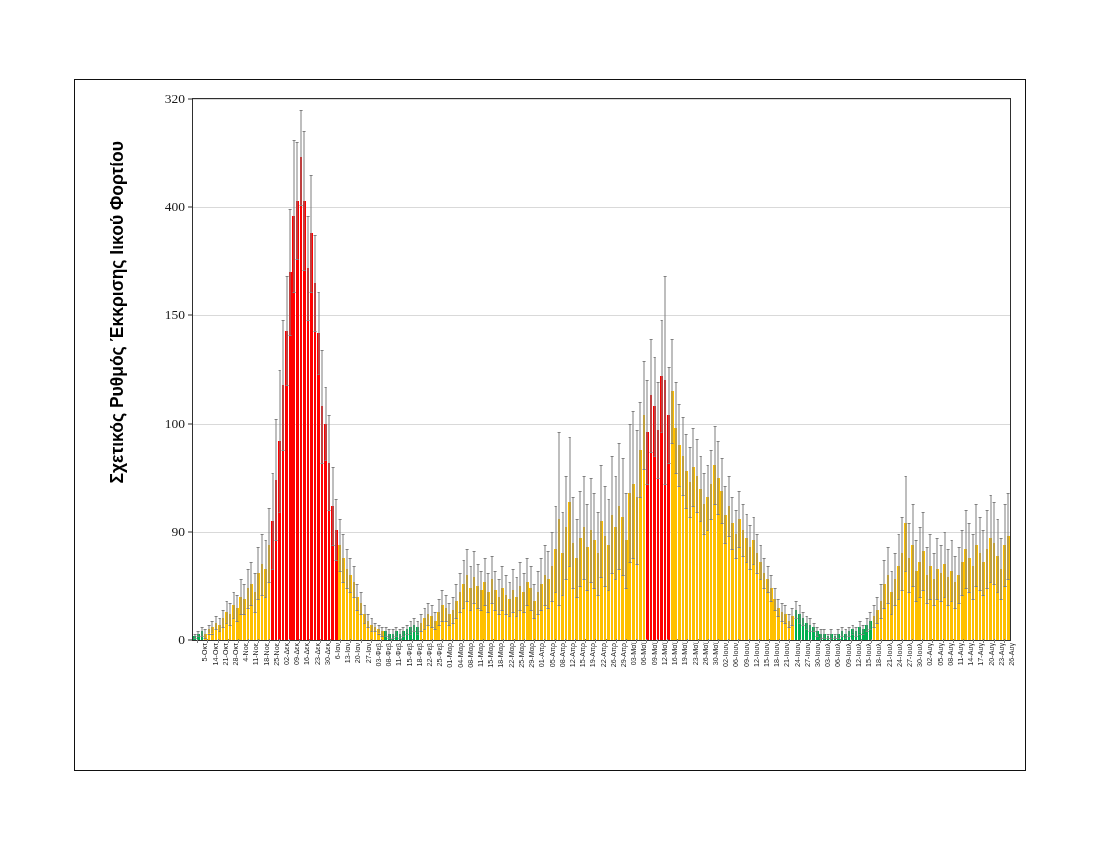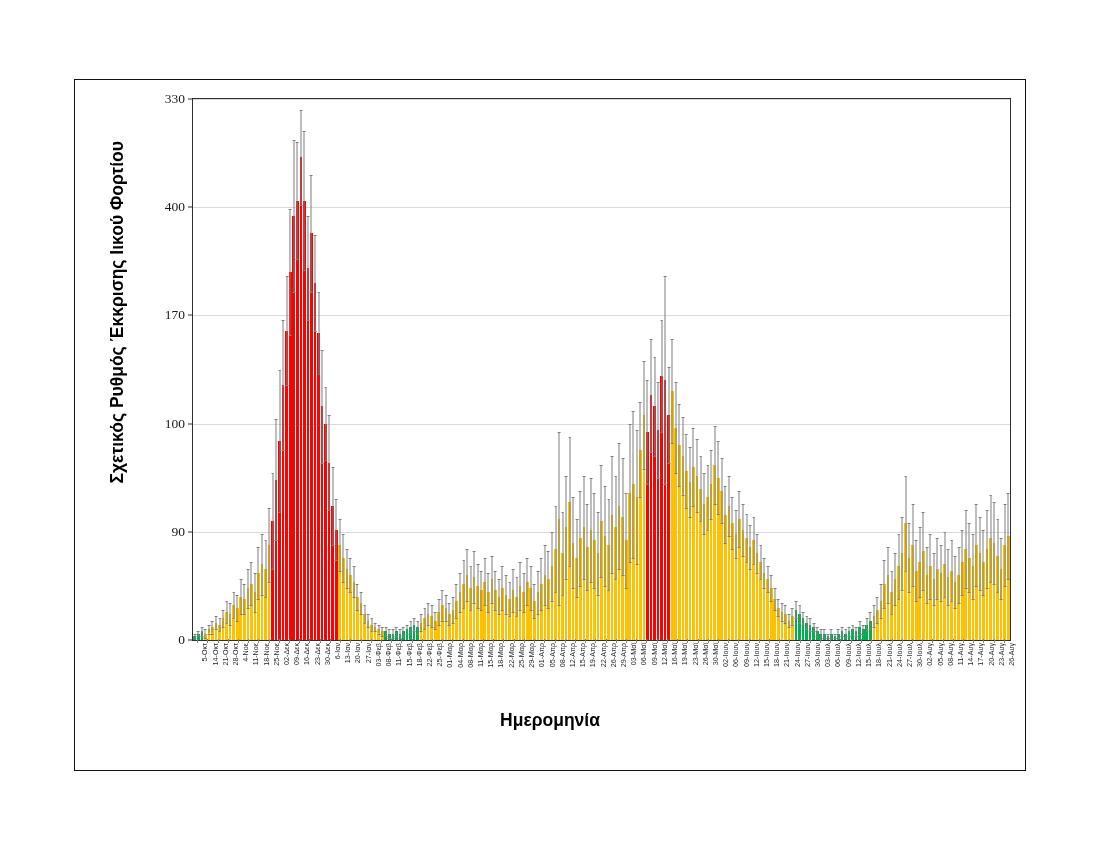--- a/index.html
+++ b/index.html
@@ -150,27 +150,27 @@
           <div class="ytick-mark" style="top: 541px;"></div>
           <div class="ytick-label" style="top: 541px;">0</div>
           <div class="gridline" style="top: 432.8px;"></div>
           <div class="ytick-mark" style="top: 432.8px;"></div>
           <div class="ytick-label" style="top: 432.8px;">90</div>
           <div class="gridline" style="top: 324.6px;"></div>
           <div class="ytick-mark" style="top: 324.6px;"></div>
           <div class="ytick-label" style="top: 324.6px;">100</div>
           <div class="gridline" style="top: 216.4px;"></div>
           <div class="ytick-mark" style="top: 216.4px;"></div>
-          <div class="ytick-label" style="top: 216.4px;">170</div>
+          <div class="ytick-label" style="top: 216.4px;">150</div>
           <div class="gridline" style="top: 108.2px;"></div>
           <div class="ytick-mark" style="top: 108.2px;"></div>
           <div class="ytick-label" style="top: 108.2px;">400</div>
           <div class="gridline" style="top: 0px;"></div>
           <div class="ytick-mark" style="top: 0px;"></div>
-          <div class="ytick-label" style="top: 0px;">330</div>
+          <div class="ytick-label" style="top: 0px;">320</div>
         </div>
       <div id="bars-layer">
           <div class="bar-slot" style="left: 0px; width: 3.5368px;">
             <div class="bar" style="height: 4.328px; background: rgb(0, 176, 80); left: 0.459784px; width: 2.61723px; right: auto;"></div>
             <div class="errbar" style="top: 534.508px; height: 4.328px;"></div>
             <div class="errcap" style="top: 534.508px; width: 2.82944px;"></div>
             <div class="errcap" style="top: 538.836px; width: 2.82944px;"></div>
           </div>
           <div class="bar-slot" style="left: 3.5368px; width: 3.5368px;">
             <div class="bar" style="height: 6.492px; background: rgb(0, 176, 80); left: 0.459784px; width: 2.61723px; right: auto;"></div>
@@ -1711,16 +1711,15 @@
         <div class="xtick-mark" style="left: 781.256px; background: rgb(127, 127, 127);"></div>
         <div class="xtick-label" style="left: 784.456px;">17-Αυγ</div>
         <div class="xtick-mark" style="left: 791.469px; background: rgb(127, 127, 127);"></div>
         <div class="xtick-label" style="left: 794.669px;">20-Αυγ</div>
         <div class="xtick-mark" style="left: 801.681px; background: rgb(127, 127, 127);"></div>
         <div class="xtick-label" style="left: 804.881px;">23-Αυγ</div>
         <div class="xtick-mark" style="left: 811.894px; background: rgb(127, 127, 127);"></div>
         <div class="xtick-label" style="left: 815.094px;">26-Αυγ</div>
       </div>
 
-    <div id="x-axis-title">Ημερομηνία</div>
 
   </div>
 </div>
 
 </body></html>

